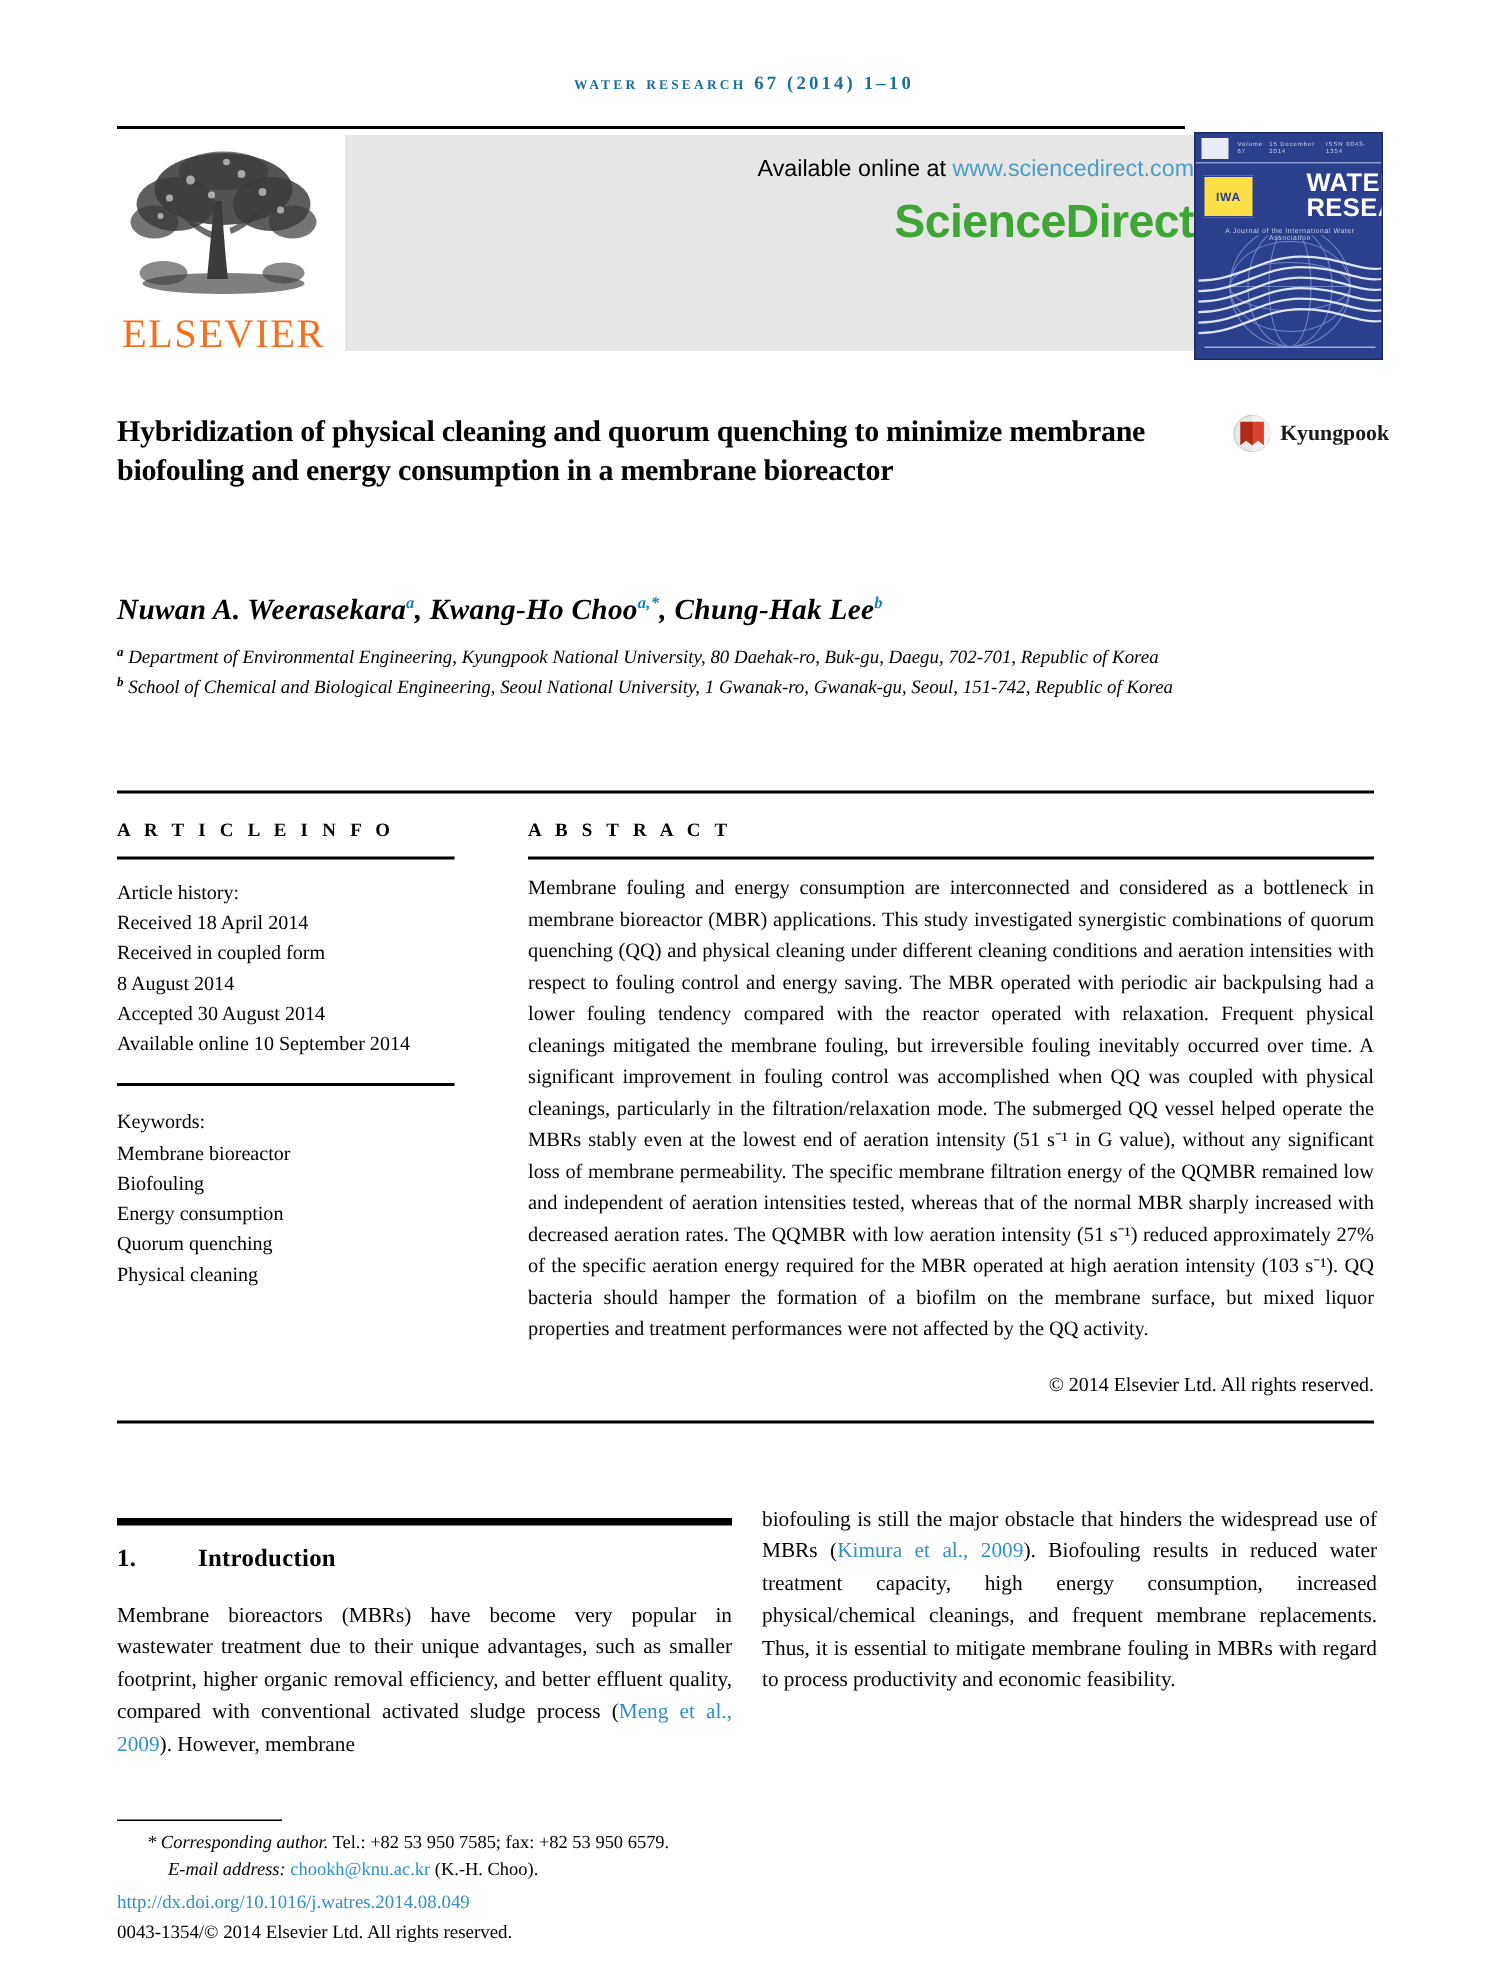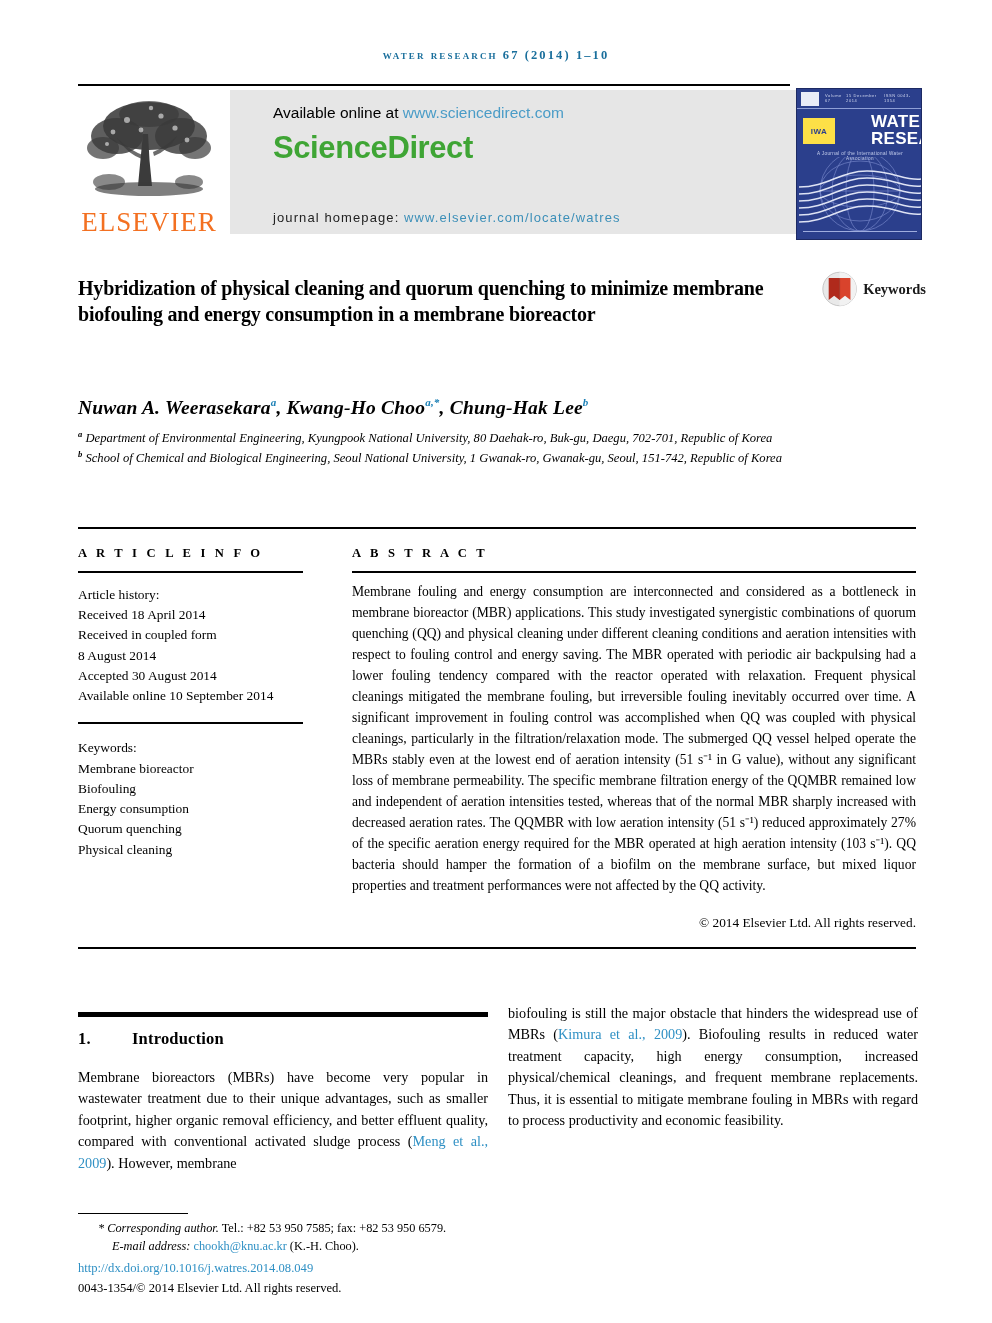--- a/index.html
+++ b/index.html
@@ -52,21 +52,21 @@
     font-size: 27px;
     letter-spacing: 1px;
     color: #f37021;
     line-height: 1;
     margin-top: 1px;
   }
   .sd-banner {
     position: absolute; left: 152px; top: 2px;
     width: 566px; height: 144px;
     background: #e6e6e6;
-    text-align: left;
+    text-align: right;
     padding-left: 43px;
   }
   .sd-avail {
     font-family: "Liberation Sans", sans-serif;
     font-size: 15.5px;
     color: #000;
     padding-top: 14px;
   }
   .sd-avail .lnk { color: #4a9cc7; }
   .sd-brand {
@@ -284,23 +284,20 @@
         </g>
       </svg>
       <div class="elsevier-word">ELSEVIER</div>
     </div>
 
     <div class="sd-banner">
       <div class="sd-avail">
         <span>Available online at </span><span class="lnk">www.sciencedirect.com</span>
       </div>
       <div class="sd-brand">ScienceDirect</div>
-      <div class="sd-home">
-        <span>journal homepage: </span><span class="lnk">www.elsevier.com/locate/watres</span>
-      </div>
     </div>
 
     <div class="cover">
       <div class="cover-topbar"></div>
       <div class="cover-iwa-small"></div>
       <div class="cover-vol">
         <span>Volume 67</span>
         <span>15 December 2014</span>
         <span>ISSN 0043-1354</span>
       </div>
@@ -333,21 +330,21 @@
   </div>
 
   <div class="crossmark">
     <svg class="cm-circle" viewBox="0 0 42 42">
       <circle cx="21" cy="21" r="20" fill="#e9e9e9" stroke="#bdbdbd" stroke-width="1"></circle>
       <path d="M21 1 A20 20 0 0 1 21 41 Z" fill="#f2f2f2"></path>
       <path d="M8 8 h13 v26 l-6.5 -5 l-6.5 5 z" fill="#b02a1c"></path>
       <path d="M21 8 h13 v26 l-6.5 -5 l-6.5 5 z" fill="#d9432c"></path>
       <path d="M21 8 v26" stroke="#8e1f13" stroke-width="0.8"></path>
     </svg>
-    <span class="cm-label">Keywords</span>
+    <span class="cm-label">Kyungpook</span>
   </div>
 
   <h1 class="title">Hybridization of physical cleaning and quorum quenching to minimize membrane biofouling and energy consumption in a membrane bioreactor</h1>
 
   <div class="authors">
     <span>Nuwan A. Weerasekara</span><sup>a</sup>, <span>Kwang-Ho Choo</span><sup class="star">a,*</sup>, <span>Chung-Hak Lee</span><sup>b</sup>
   </div>
 
   <div class="affils">
     <div><sup>a</sup> <span>Department of Environmental Engineering, Kyungpook National University, 80 Daehak-ro, Buk-gu, Daegu, 702-701, Republic of Korea</span></div>

